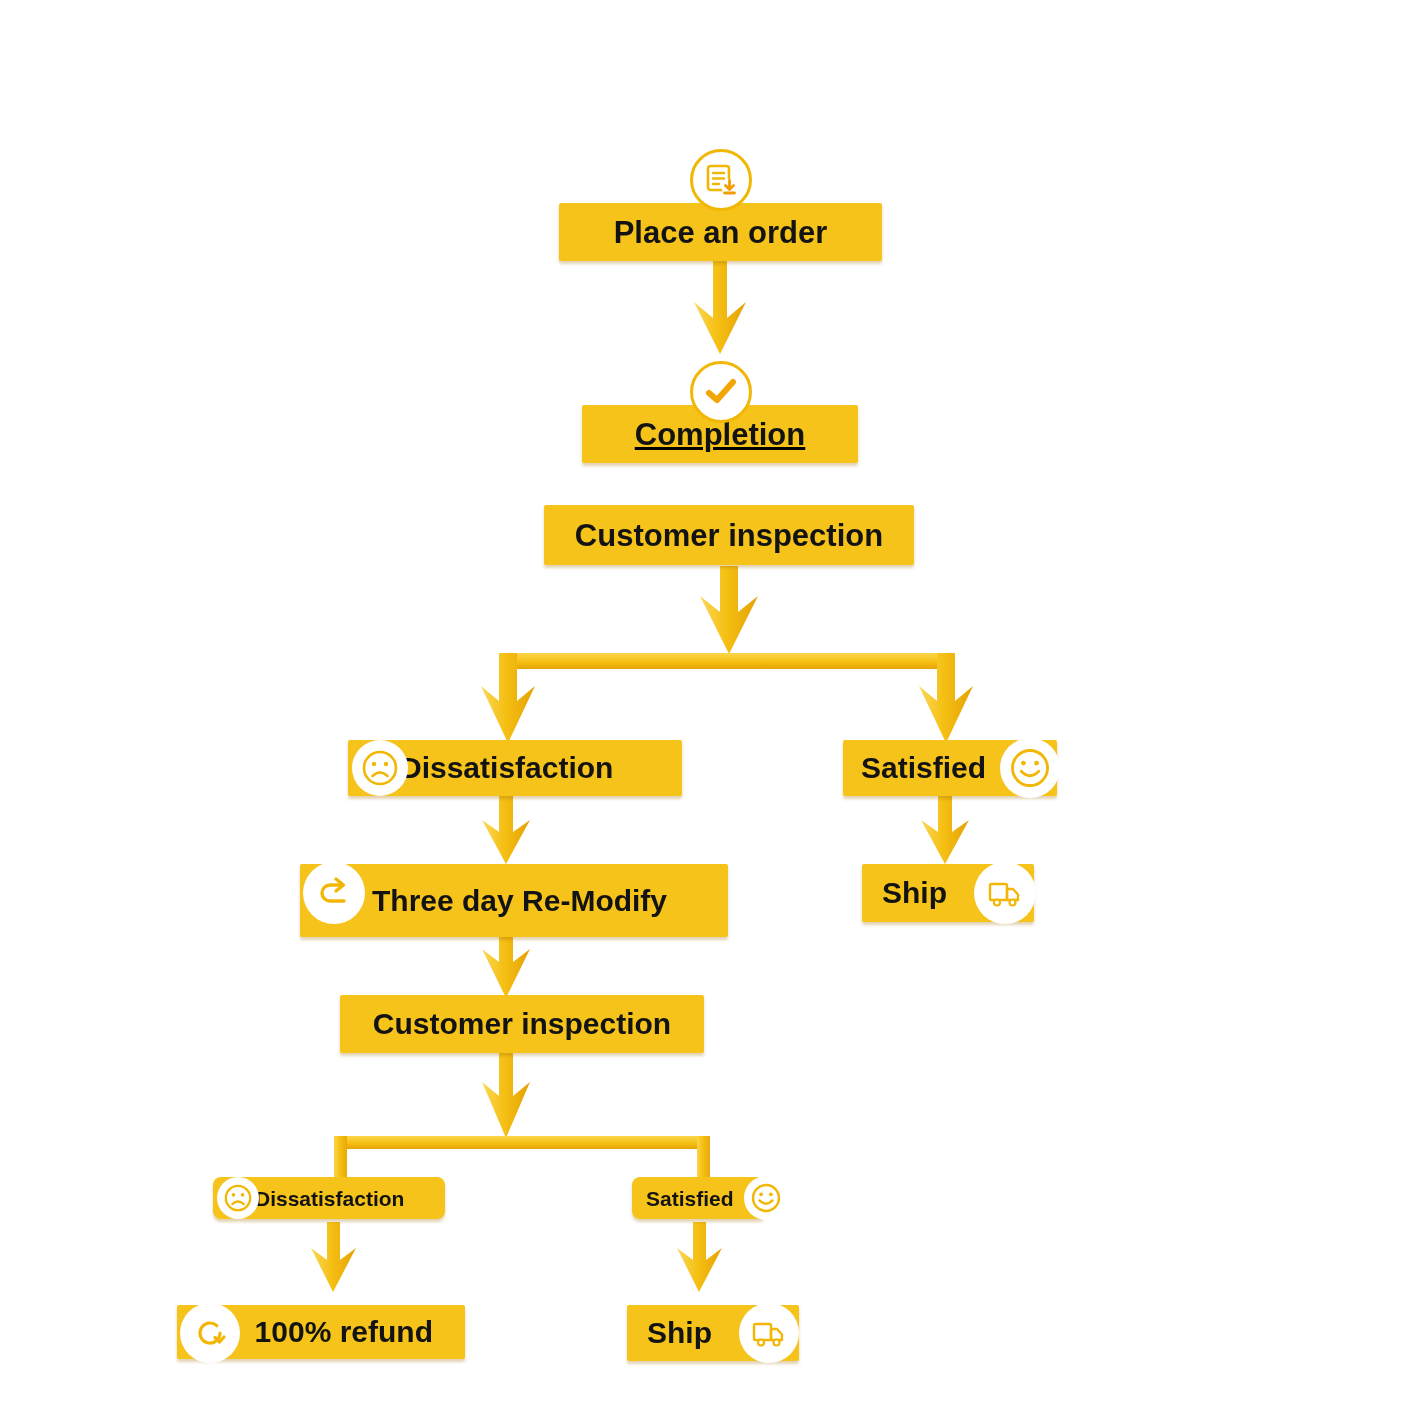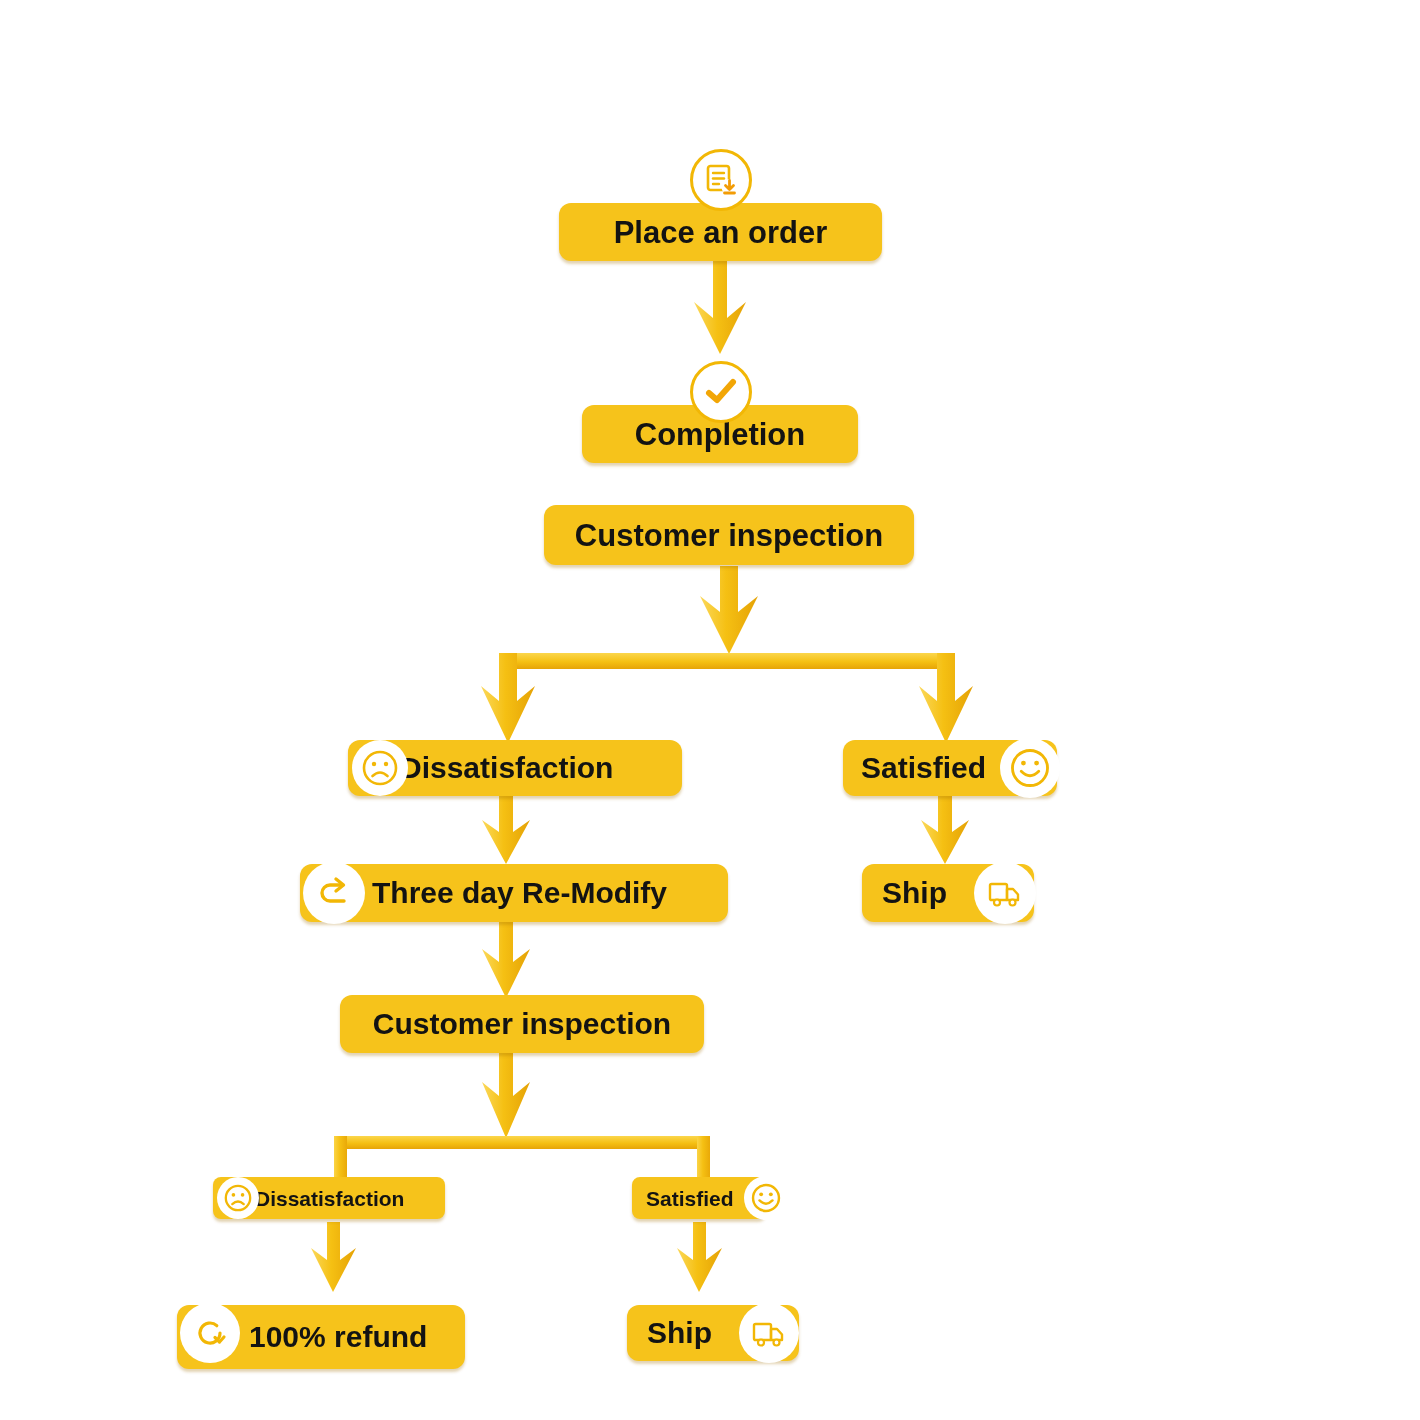--- a/index.html
+++ b/index.html
@@ -28,21 +28,21 @@
     font-weight: bold;
     color: #111111;
     letter-spacing: 0.6px;
     font-family: "Liberation Sans", sans-serif;
   }
 
   
   .node {
     position: absolute;
     background: #f6c31b;
-    border-radius: 12px;
+    border-radius: 2px;
     display: flex;
     align-items: center;
     box-shadow: 0 3px 3px rgba(160,110,0,0.30);
     padding: 0 18px;
     z-index: 5;
   }
   .node .label {
     color: #131313;
     font-weight: bold;
     white-space: nowrap;
@@ -207,21 +207,21 @@
       <rect x="5" y="4" width="21" height="24" rx="2.5" fill="none" stroke="#f2b705" stroke-width="2.6"></rect>
       <line x1="10" y1="11" x2="21" y2="11" stroke="#f2b705" stroke-width="2.4" stroke-linecap="round"></line>
       <line x1="10" y1="16.5" x2="21" y2="16.5" stroke="#f2b705" stroke-width="2.4" stroke-linecap="round"></line>
       <line x1="10" y1="22" x2="16" y2="22" stroke="#f2b705" stroke-width="2.4" stroke-linecap="round"></line>
       <circle cx="26.5" cy="25" r="8" fill="#ffffff"></circle>
       <path d="M26.5,18.5 v8 M22.5,23.5 l4,4 l4,-4" stroke="#f29c06" stroke-width="2.8" fill="none" stroke-linecap="round" stroke-linejoin="round"></path>
       <line x1="21.5" y1="31" x2="31.5" y2="31" stroke="#f29c06" stroke-width="2.8" stroke-linecap="round"></line>
     </svg>
   </div>
 
-  <div class="node plain" style="left:582px; top:405px; width:276px; height:58px;">
+  <div class="node plain" style="left:582px; top:405px; width:276px; height:58px;text-decoration:underline;">
     <span class="label" style="font-size:31px;">Completion</span>
   </div>
   <div class="badge ring" style="position:absolute; left:690px; top:361px; width:62px; height:62px; z-index:7;">
     <svg width="38" height="38" viewBox="0 0 38 38">
       <path d="M7,20 L15,27 L31,9" stroke="#f2a606" stroke-width="6" fill="none" stroke-linecap="round" stroke-linejoin="round"></path>
     </svg>
   </div>
 
   <div class="node plain" style="left:544px; top:505px; width:370px; height:60px;">
     <span class="label" style="font-size:31px;">Customer inspection</span>
@@ -244,21 +244,21 @@
   </div>
   <div class="badge" style="position:absolute; left:1000px; top:738px; width:60px; height:60px; z-index:7;">
     <svg width="46" height="46" viewBox="0 0 42 42">
       <circle cx="21" cy="21" r="16" fill="none" stroke="#f2b705" stroke-width="2.6"></circle>
       <circle cx="15" cy="16.5" r="2.2" fill="#f2b705"></circle>
       <circle cx="27" cy="16.5" r="2.2" fill="#f2b705"></circle>
       <path d="M13,24 Q21,32 29,24" stroke="#f2b705" stroke-width="2.6" fill="none" stroke-linecap="round"></path>
     </svg>
   </div>
 
-  <div class="node" style="left:300px; top:864px; width:428px; height:58px; padding-left:72px; padding-right:18px;">
+  <div class="node" style="left:300px; top:864px; width:428px; height:73px; padding-left:72px; padding-right:18px;">
     <span class="label" style="font-size:30px;">Three day Re-Modify</span>
   </div>
   <div class="badge" style="position:absolute; left:303px; top:862px; width:62px; height:62px; z-index:7;">
     <svg width="42" height="42" viewBox="0 0 42 42">
       <path d="M28,13 H17 a8,8 0 0 0 0,16 H31" stroke="#f2b705" stroke-width="3.4" fill="none" stroke-linecap="round" stroke-linejoin="round"></path>
       <path d="M23,7 L30.5,13 L23,19" stroke="#f2b705" stroke-width="3.4" fill="none" stroke-linecap="round" stroke-linejoin="round"></path>
     </svg>
   </div>
 
   <div class="node" style="left:862px; top:864px; width:172px; height:58px; padding-left:20px; padding-right:64px; justify-content:flex-start;">
@@ -294,21 +294,21 @@
   </div>
   <div class="badge" style="position:absolute; left:744px; top:1176px; width:44px; height:44px; z-index:7;">
     <svg width="34" height="34" viewBox="0 0 42 42">
       <circle cx="21" cy="21" r="16" fill="none" stroke="#f2b705" stroke-width="3"></circle>
       <circle cx="15" cy="16.5" r="2.4" fill="#f2b705"></circle>
       <circle cx="27" cy="16.5" r="2.4" fill="#f2b705"></circle>
       <path d="M13,24 Q21,32 29,24" stroke="#f2b705" stroke-width="3" fill="none" stroke-linecap="round"></path>
     </svg>
   </div>
 
-  <div class="node" style="left:177px; top:1305px; width:288px; height:64px; padding-left:72px; padding-right:18px;">
+  <div class="node" style="left:177px; top:1305px; width:288px; height:54px; padding-left:72px; padding-right:32px;justify-content:flex-end;">
     <span class="label" style="font-size:30px;">100% refund</span>
   </div>
   <div class="badge" style="position:absolute; left:180px; top:1303px; width:60px; height:60px; z-index:7;">
     <svg width="42" height="42" viewBox="0 0 42 42">
       <path d="M31,21 a10,10 0 1 1 -3.2,-7.3" stroke="#f2b705" stroke-width="3.2" fill="none" stroke-linecap="round"></path>
       <path d="M26,25.5 L30.5,30 L35,25" stroke="#f2b705" stroke-width="3.2" fill="none" stroke-linecap="round" stroke-linejoin="round"></path>
       <path d="M31,14 v16" stroke="#f2b705" stroke-width="3.2" fill="none" stroke-linecap="round" opacity="0"></path>
     </svg>
   </div>
 

